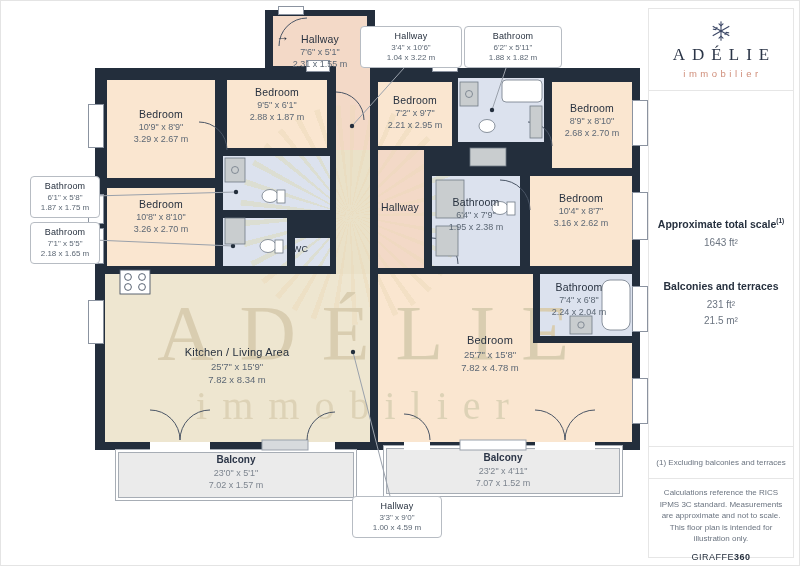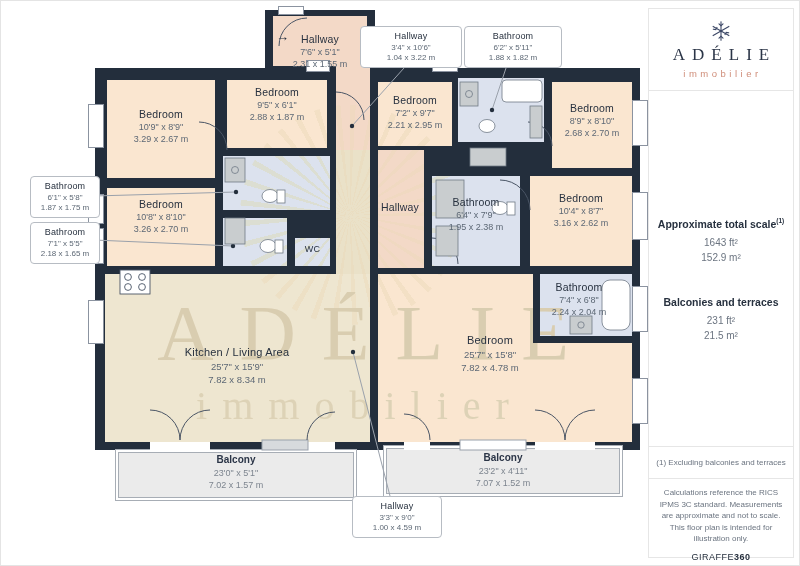--- a/index.html
+++ b/index.html
@@ -190,21 +190,21 @@
     <div class="rlabel" style="left:227px;top:86px;width:100px;">
       <div class="rname">Bedroom</div>
       <div class="rdim">9'5" x 6'1"</div>
       <div class="rdim">2.88 x 1.87 m</div>
     </div>
     <div class="rlabel" style="left:107px;top:198px;width:108px;">
       <div class="rname">Bedroom</div>
       <div class="rdim">10'8" x 8'10"</div>
       <div class="rdim">3.26 x 2.70 m</div>
     </div>
-    <div class="rlabel" style="left:295px;top:244px;width:35px;font-size:9px;">
+    <div class="rlabel" style="left:283px;top:244px;width:35px;font-size:9px;">
       <div class="rname" style="font-size:9px;">WC</div>
     </div>
     <div class="rlabel big" style="left:117px;top:346px;width:240px;">
       <div class="rname">Kitchen / Living Area</div>
       <div class="rdim">25'7" x 15'9"</div>
       <div class="rdim">7.82 x 8.34 m</div>
     </div>
     <div class="rlabel" style="left:372px;top:201px;width:56px;">
       <div class="rname">Hallway</div>
     </div>
@@ -289,21 +289,20 @@
           <path d="M20.4 14 L17.7 13.5 L16.4 15.9"></path>
           <circle cx="12" cy="12" r="1.4" fill="#3c4866" stroke="none"></circle>
         </g>
       </svg>
       <div id="brand-name">ADÉLIE</div>
       <div id="brand-tagline">immobilier</div>
     </div>
     <div id="sb-main" class="sb-sec">
       <div class="sb-h"><span>Approximate total scale</span><sup>(1)</sup></div>
       <div class="sb-v">1643 ft²</div>
-      <div class="sb-v">152.9 m²</div>
       <div class="sb-h sb-gap">Balconies and terraces</div>
       <div class="sb-v">231 ft²</div>
       <div class="sb-v">21.5 m²</div>
     </div>
     <div id="sb-foot1" class="sb-sec">
       <span>(1) Excluding balconies and terraces</span>
     </div>
     <div id="sb-foot2" class="sb-sec">
       <div>Calculations reference the RICS IPMS 3C standard. Measurements are approximate and not to scale. This floor plan is intended for illustration only.</div>
       <div id="credit"><span>GIRAFFE</span><b>360</b></div>

